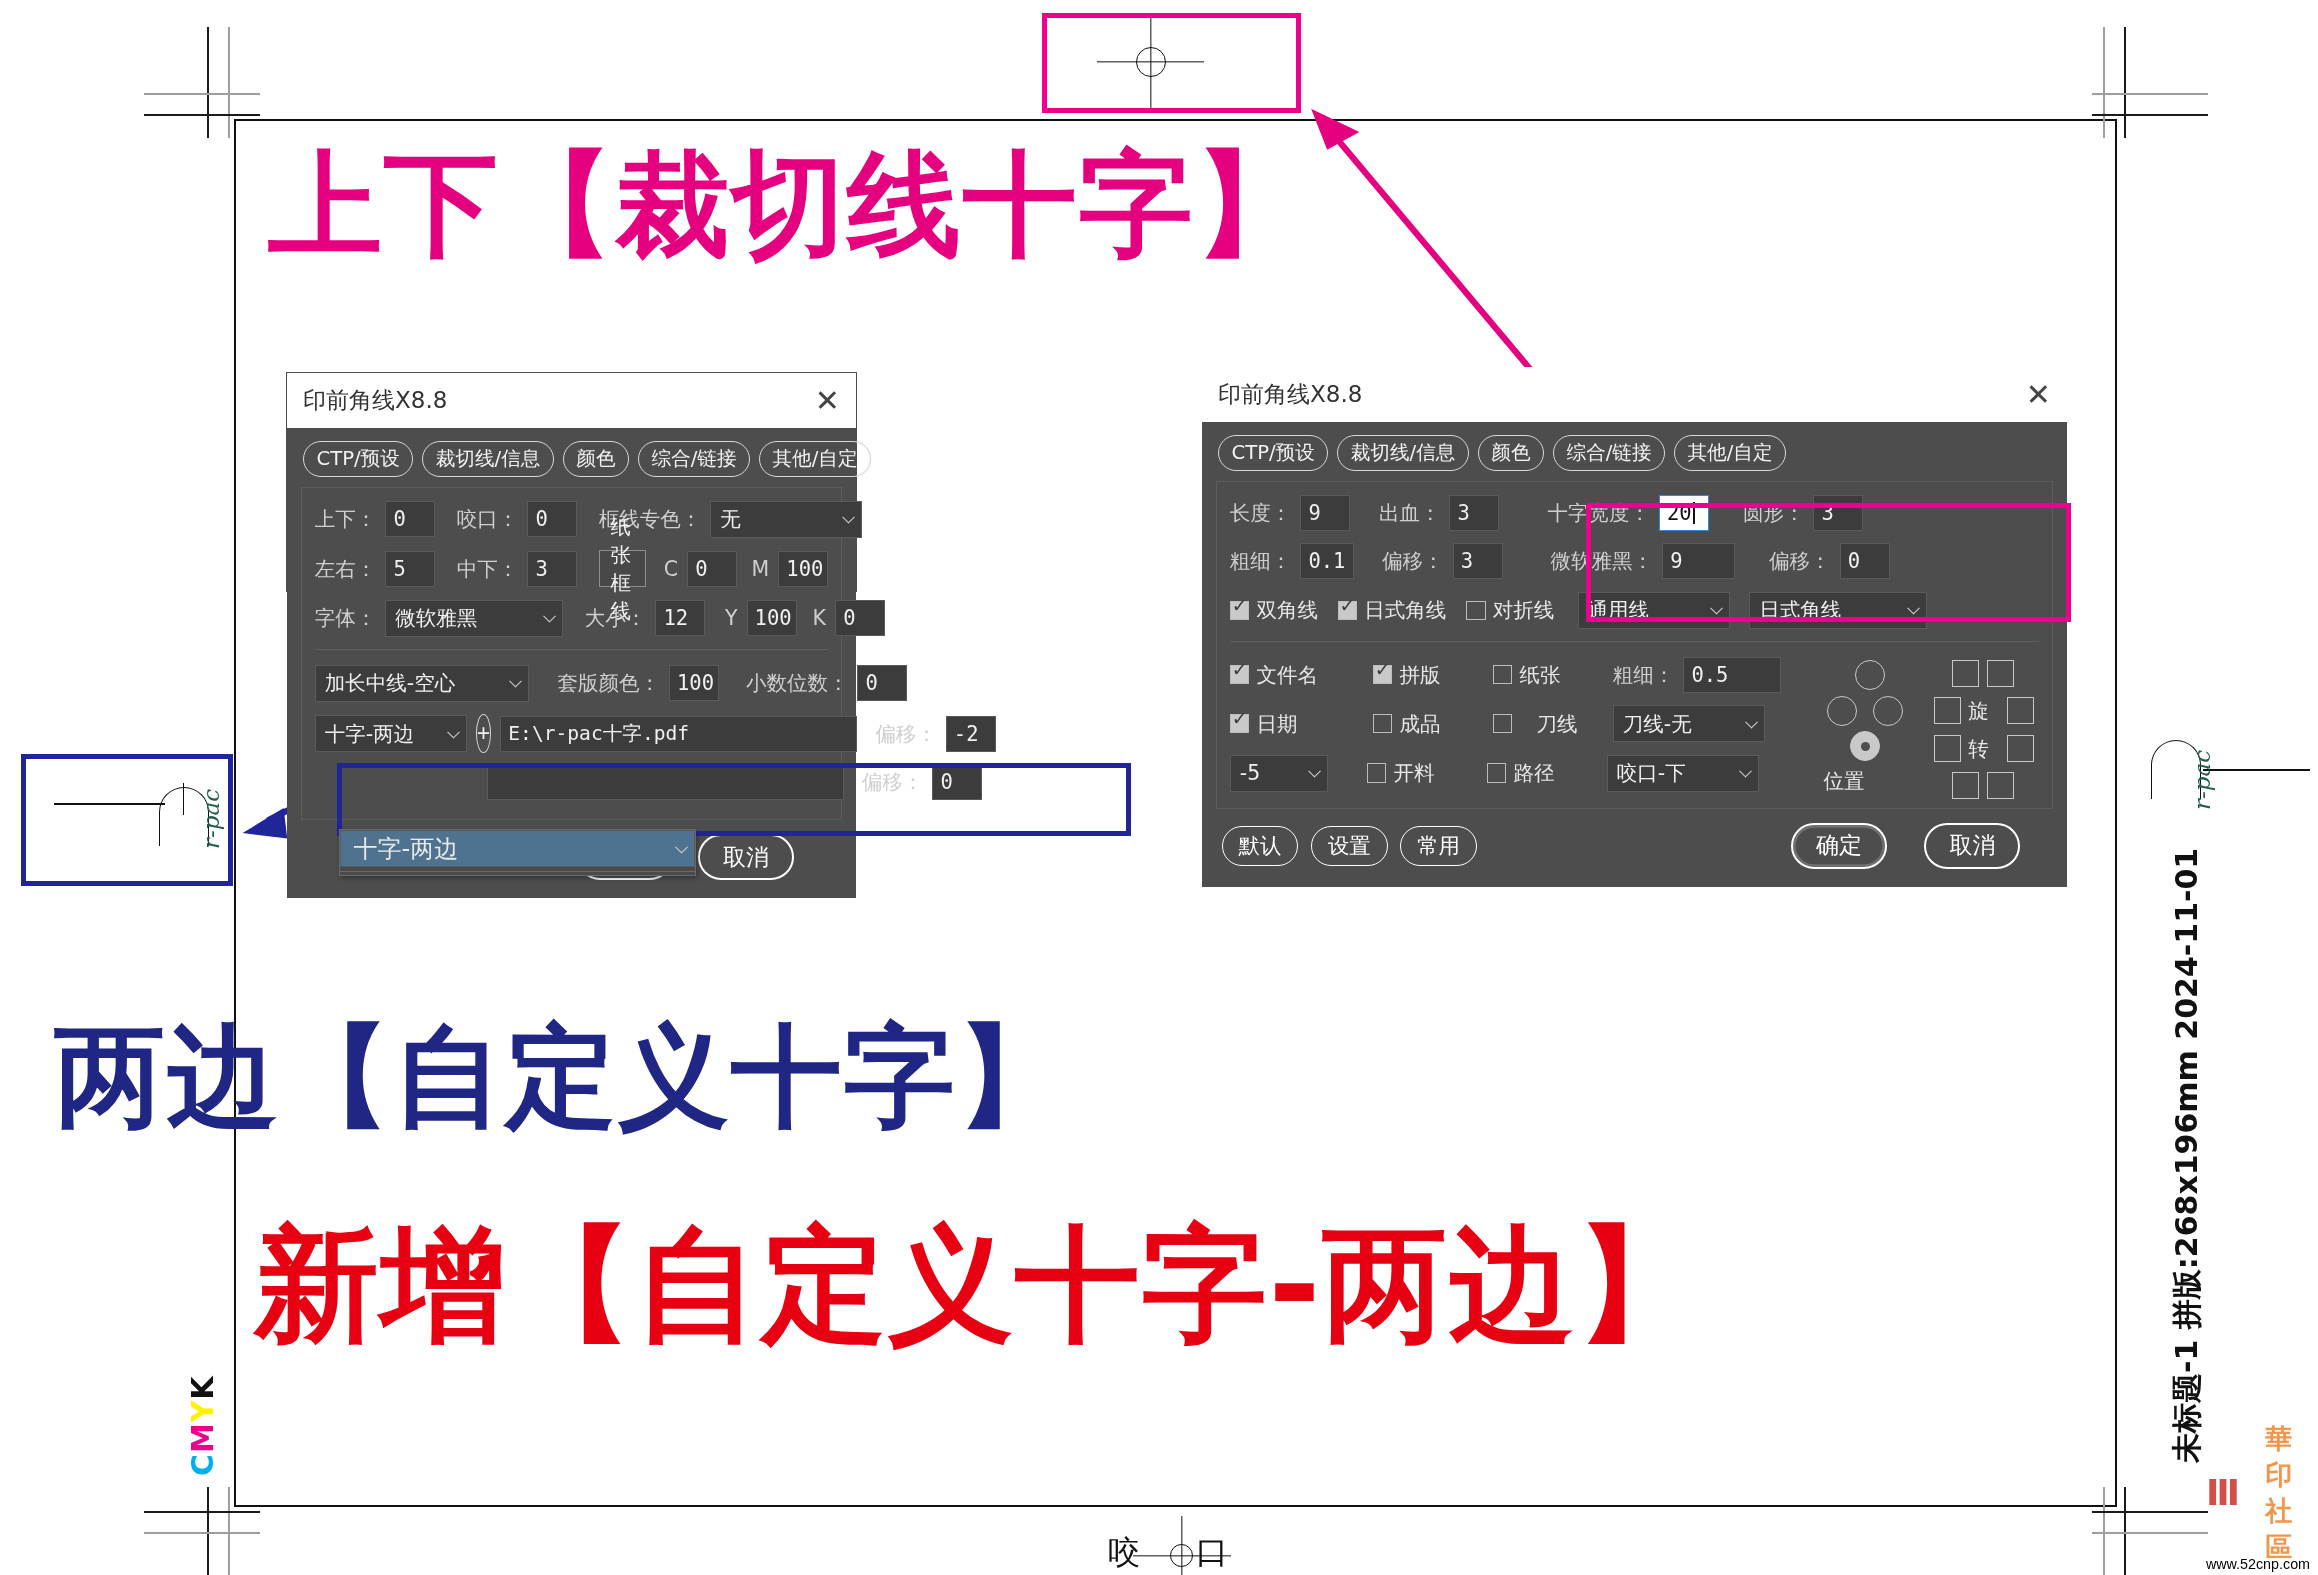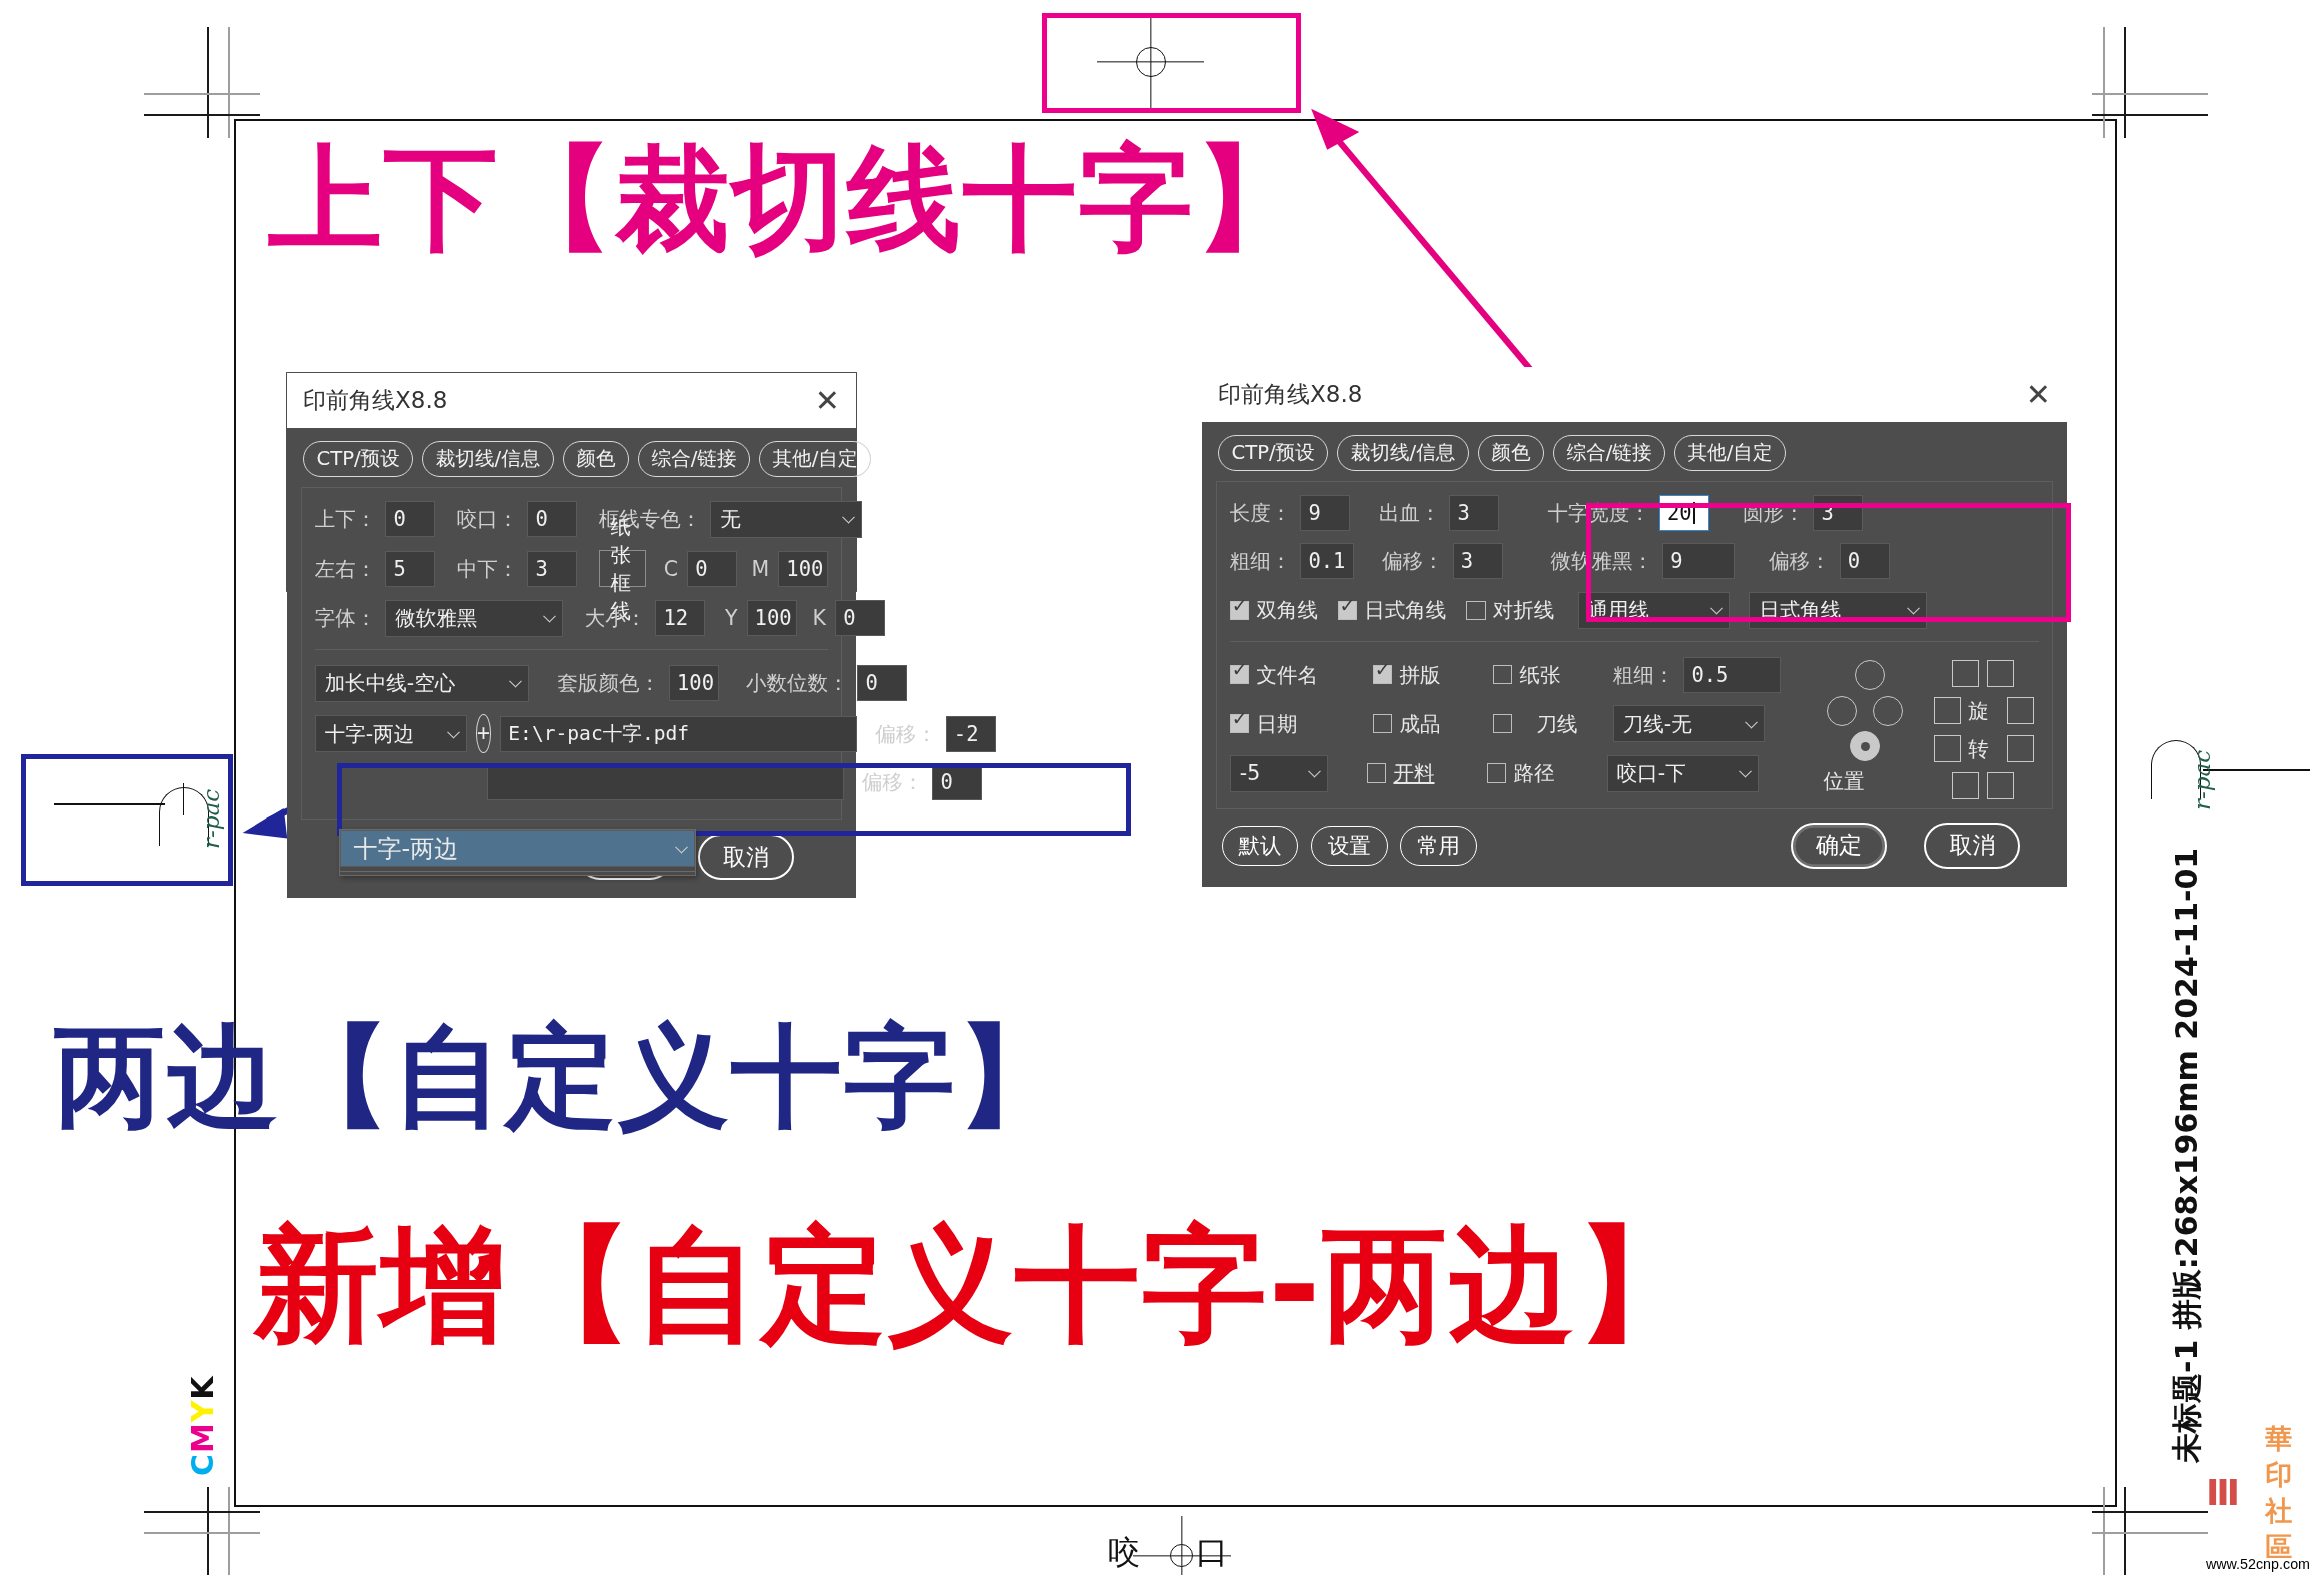--- a/index.html
+++ b/index.html
@@ -32,21 +32,21 @@
   
   .hl-magenta{ position:absolute; border:5.4px solid #ec008c; }
   .hl-navy{ position:absolute; border:5.4px solid #21259a; }
 
   
   .bigtext{
     position:absolute; white-space:nowrap; font-weight:bold;
     font-family:"DejaVu Sans","Liberation Sans",sans-serif;
     letter-spacing:1.8px; line-height:1;
   }
-  #head-top   { left:268px; top:142px;  font-size:114px; color:#e4007f; }
+  #head-top   { left:268px; top:148px;  font-size:114px; color:#e4007f; }
   #head-mid   { left:54px;  top:1021px; font-size:111px; color:#1f2683; }
   #head-bot   { left:254px; top:1222px; font-size:125px; color:#e60012; }
 
   
   svg.overlay{ position:absolute; left:0; top:0; width:2319px; height:1576px; pointer-events:none; }
 
   
   .vside{
     position:absolute; transform-origin:left top; transform:rotate(-90deg);
     white-space:nowrap; font-size:30px; color:#111; font-weight:bold;
@@ -453,21 +453,21 @@
           </span>
           <span class="chk" style="min-width:111px;gap:24px;">
             <i class="box"></i>
             <span>刀线</span>
           </span>
           <span class="sel w170">刀线-无</span>
         </div>
 
         <div class="row" style="margin-bottom:3.6px;">
           <span class="sel w100" style="min-width:98px;">-5</span>
-          <span class="chk" style="min-width:111px; margin-left:30px;text-decoration:underline;">
+          <span class="chk" style="min-width:111px; margin-left:30px;">
             <i class="box"></i>
             <span>开料</span>
           </span>
           <span class="chk" style="min-width:111px;">
             <i class="box"></i>
             <span>路径</span>
           </span>
           <span class="sel w170">咬口-下</span>
         </div>
       </div>

